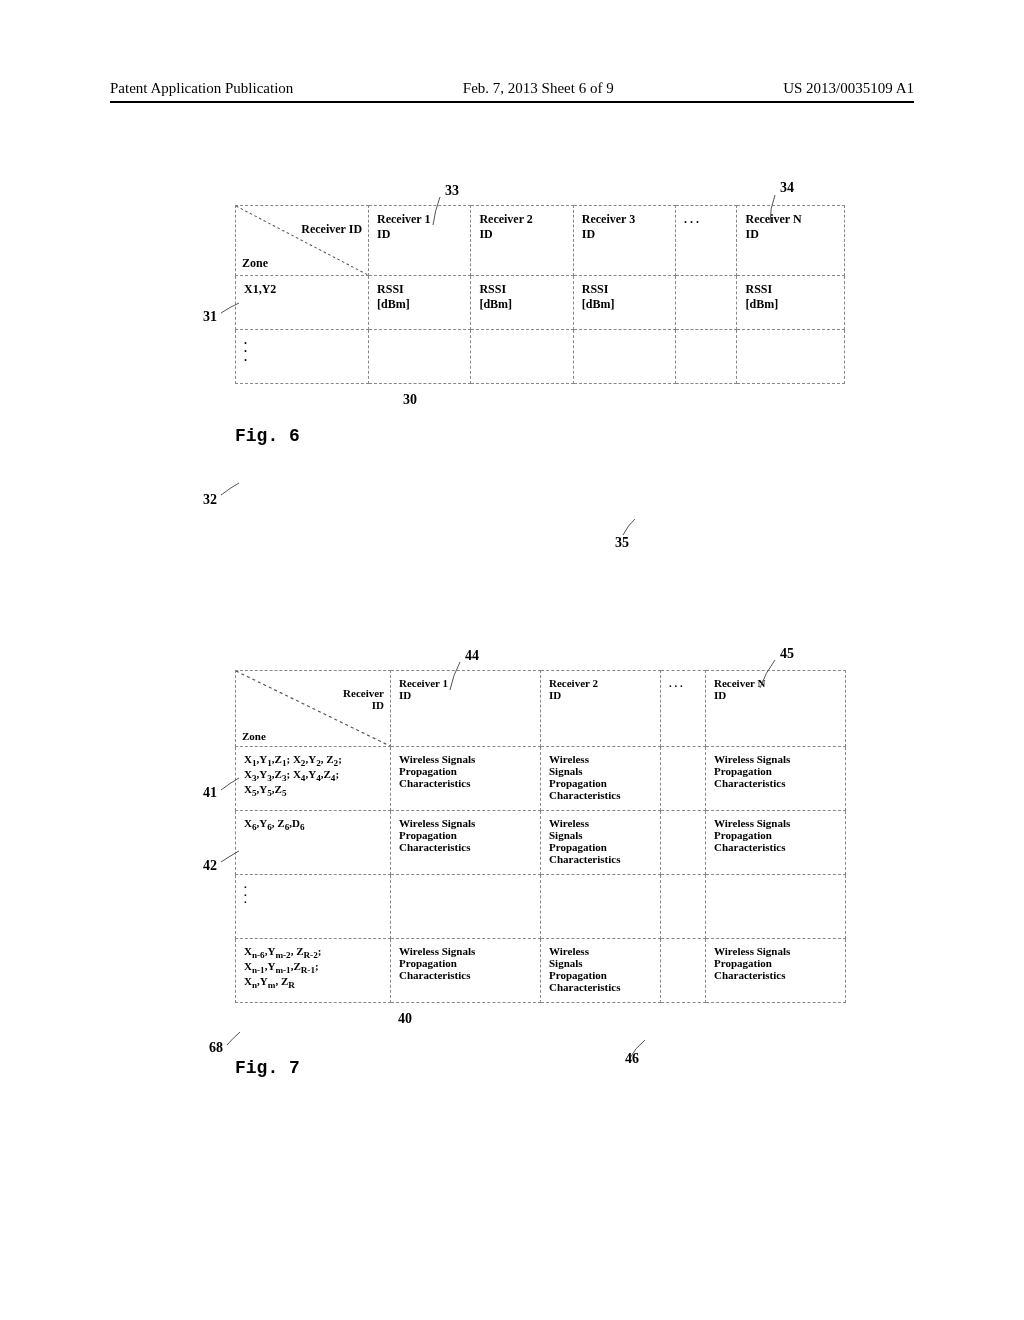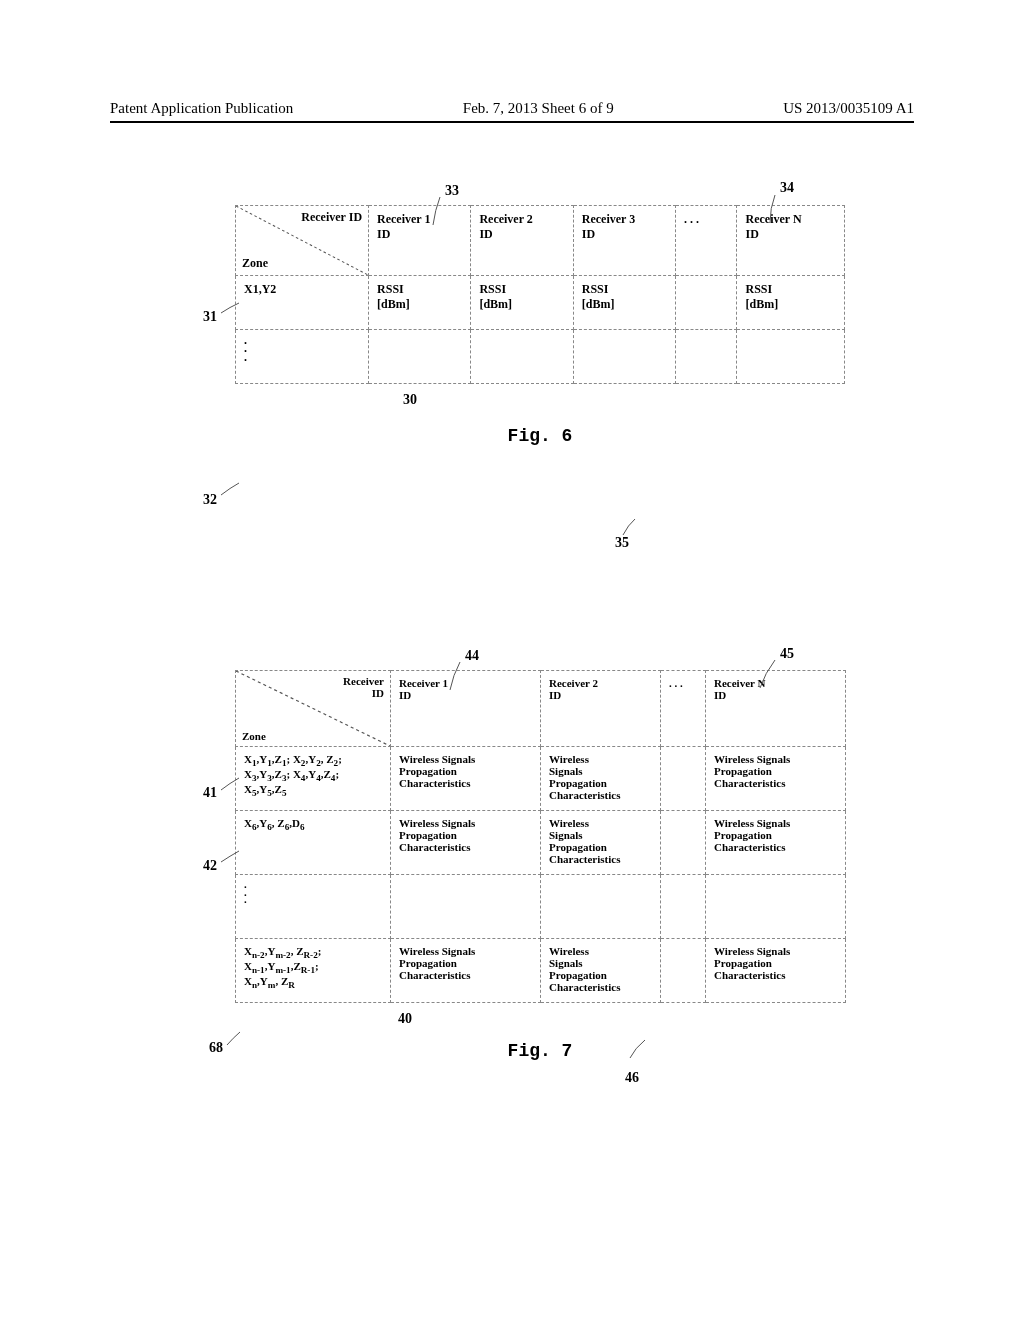--- a/index.html
+++ b/index.html
@@ -17,21 +17,20 @@
     left: 0;
     width: 100%;
     padding: 0 110px;
   }
   .header-row {
     display: flex;
     justify-content: space-between;
     font-size: 15px;
     border-bottom: 2px solid #000;
     padding-bottom: 4px;
-    margin-top: 20px;
   }
   .fig-block {
     position: absolute;
     left: 235px;
     width: 610px;
   }
   #figblock-1 { top: 205px; }
   #figblock-2 { top: 670px; }
   table.data-table {
     border-collapse: collapse;
@@ -65,30 +64,31 @@
     text-align: right;
   }
   .diag-bottom {
     position: absolute;
     bottom: 4px; left: 6px;
     text-align: right;
   }
   .diag-cell .diag-top, .diag-cell .diag-bottom {
     font-size: 12px;
     font-weight: bold;
+    margin-top: 12px;
   }
   .vdots {
     font-weight: normal;
     letter-spacing: 0;
     line-height: 0.7;
     font-size: 14px;
     padding-top: 6px;
   }
   .fig-caption {
-    text-align: center;
+    text-align: left;
     font-family: "Courier New", Courier, monospace;
     font-size: 18px;
     font-weight: bold;
     margin-top: 36px;
   }
   .fig-number-below {
     text-align: center;
     font-size: 14px;
     font-weight: bold;
     margin-top: 8px;
@@ -202,21 +202,21 @@
     <path d="M-14,120 Q-5,113 4,108" stroke="#555" fill="none" stroke-width="1"></path>
     <path d="M-14,192 Q-5,186 4,181" stroke="#555" fill="none" stroke-width="1"></path>
     <path d="M-8,375 Q-2,368 5,362" stroke="#555" fill="none" stroke-width="1"></path>
     <path d="M410,370 Q400,378 395,388" stroke="#555" fill="none" stroke-width="1"></path>
   </svg>
   <span class="callout" style="left:230px; top:-22px">44</span>
   <span class="callout" style="left:545px; top:-24px">45</span>
   <span class="callout" style="left:-32px; top:115px">41</span>
   <span class="callout" style="left:-32px; top:188px">42</span>
   <span class="callout" style="left:-26px; top:370px">68</span>
-  <span class="callout" style="left:390px; top:400px">46</span>
+  <span class="callout" style="left:390px; top:381px">46</span>
 
   <table id="table2" class="data-table">
     <colgroup>
       <col class="c0">
         <col class="c1">
         <col class="c2">
         <col class="c3">
         <col class="c4">
     </colgroup>
     <tbody>
@@ -248,24 +248,24 @@
       <td>Wireless Signals<br>Propagation<br>Characteristics</td>
     </tr>
     <tr>
       <td class="vdots">.<br>.<br>.</td>
       <td></td>
       <td></td>
       <td></td>
       <td></td>
     </tr>
     <tr>
-      <td>X<sub>n-2</sub>,Y<sub>m-2</sub>, Z<sub>R-2</sub>;<br>X<sub>n-1</sub>,Y<sub>m-1</sub>,Z<sub>R-1</sub>;<br>X<sub>n</sub>,Y<sub>m</sub>, Z<sub>R</sub></td>
+      <td>X<sub>n-6</sub>,Y<sub>m-2</sub>, Z<sub>R-2</sub>;<br>X<sub>n-1</sub>,Y<sub>m-1</sub>,Z<sub>R-1</sub>;<br>X<sub>n</sub>,Y<sub>m</sub>, Z<sub>R</sub></td>
       <td>Wireless Signals<br>Propagation<br>Characteristics</td>
       <td>Wireless<br>Signals<br>Propagation<br>Characteristics</td>
       <td></td>
       <td>Wireless Signals<br>Propagation<br>Characteristics</td>
     </tr>
   </tbody>
     </table>
 
   <div class="fig-number-below" style="margin-left:-270px">40</div>
-  <div class="fig-caption" style="margin-top:14px">Fig. 7</div>
+  <div class="fig-caption" style="margin-top:31px">Fig. 7</div>
 </div>
 
 </body></html>

